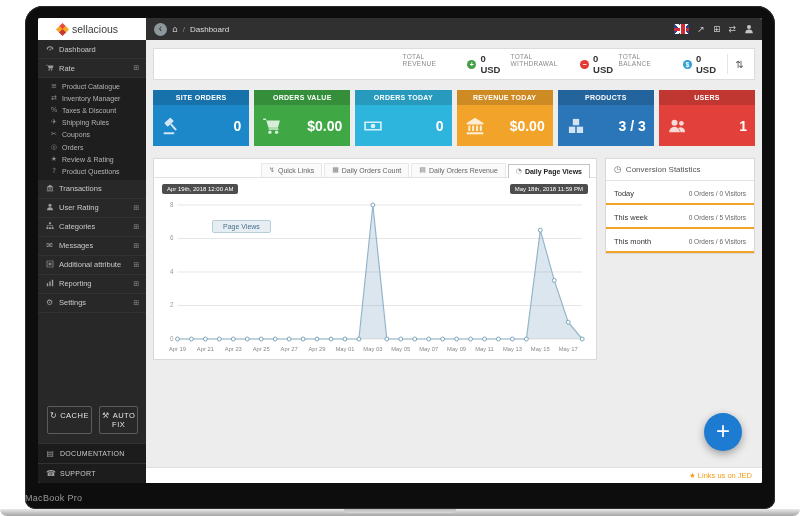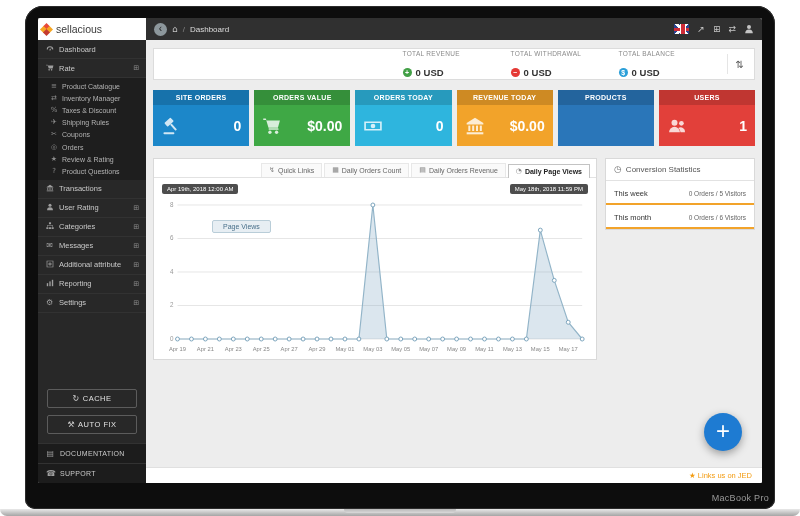--- a/index.html
+++ b/index.html
@@ -1,57 +1,57 @@
 <!DOCTYPE html>
 <html><head>
 <meta charset="utf-8">
 <style>
   *{margin:0;padding:0;box-sizing:border-box}
   html,body{width:800px;height:516px}
   body{font-family:"Liberation Sans",sans-serif;background:#fff;position:relative;overflow:hidden}
   .ic,.tb-ic,.plus,.totals-sort,.rate-star{font-family:"DejaVu Sans",sans-serif}
   .laptop{position:absolute;left:25px;top:6px;width:750px;height:503px;background:#0d0d0d;border-radius:18px 18px 10px 10px;box-shadow:inset 0 0 0 1px #2b2b2b}
   .screen{position:absolute;left:13px;top:12px;right:13px;bottom:26px;background:#fff;overflow:hidden;border-radius:2px}
-  .mb-label{position:absolute;bottom:6px;left:0;right:6px;text-align:right;color:#9a9a9a;font-size:9px;letter-spacing:.3px}
+  .mb-label{position:absolute;bottom:6px;left:0;right:6px;text-align:left;color:#9a9a9a;font-size:9px;letter-spacing:.3px}
   .base{position:absolute;left:0;top:509px;width:800px;height:7px;background:linear-gradient(#e9e9e9,#a5a5a5);border-radius:0 0 9px 9px}
   .notch{position:absolute;left:50%;top:0;transform:translateX(-50%);width:112px;height:4px;background:linear-gradient(#b9b9b9,#d9d9d9);border-radius:0 0 6px 6px}
   .app{display:flex;width:100%;height:100%}
   
   .sidebar{width:108px;background:#282828;color:#c9c9c9;display:flex;flex-direction:column;font-size:7.5px;flex:none}
-  .logo{height:22px;background:#fff;display:flex;align-items:center;gap:4px;padding-left:3px;flex:none;cursor:pointer}
+  .logo{height:22px;background:#fff;display:flex;align-items:center;gap:4px;padding-left:19px;flex:none;cursor:pointer}
   .logo-mark{width:11px;height:11px;position:relative;flex:none}
   .logo-mark i{position:absolute;width:5px;height:5px;transform:rotate(45deg)}
   .logo-text{font-size:10.5px;color:#3a3a3a}
   .side-nav{flex:1;overflow:hidden;display:flex;flex-direction:column}
   .side-item{display:flex;align-items:center;gap:5px;padding:4.5px 7px;border-bottom:1px solid rgba(255,255,255,.05);cursor:pointer}
   .ic{width:9px;text-align:center;color:#9f9f9f;font-size:8px;flex:none;line-height:1}
   .ic svg{width:8px;height:8px;vertical-align:middle}
   .plus{margin-left:auto;color:#8a8a8a;font-size:7px}
   .side-sub{background:#1e1e1e;padding:2px 0}
   .sub-item{display:flex;align-items:center;gap:4px;padding:2.6px 6px 2.6px 12px;font-size:7px;color:#b3b3b3;cursor:pointer}
   .sub-item .ic{width:8px;font-size:7px;color:#8d8d8d}
-  .side-actions{padding:9px 9px;display:flex;flex-direction:column;gap:7px;margin-top:auto}
+  .side-actions{padding:9px 9px;display:flex;flex-direction:row;gap:7px;margin-top:auto}
   .side-btn{border:1px solid #5c5c5c;border-radius:2px;text-align:center;padding:4px 2px;font-size:7.5px;color:#e2e2e2;letter-spacing:.5px;cursor:pointer}
   .side-btn .ic{width:auto;margin-right:3px;color:#cfcfcf}
   .side-footer-item{display:flex;align-items:center;gap:5px;background:#1c1c1c;padding:5.5px 8px;font-size:7px;border-top:1px solid #323232;cursor:pointer;letter-spacing:.3px}
   
   .main{flex:1;display:flex;flex-direction:column;min-width:0}
   .topbar{height:22px;background:#303030;display:flex;align-items:center;gap:5px;padding:0 8px;color:#ddd;font-size:8px;flex:none}
   .back-btn{width:13px;height:13px;border-radius:50%;background:#8d979c;color:#1d1d1d;display:flex;align-items:center;justify-content:center;font-size:10px;cursor:pointer;line-height:1}
   .crumb-sep{color:#888}
   .topbar-right{margin-left:auto;display:flex;align-items:center;gap:8px}
   .flag{width:15px;height:10px;position:relative;cursor:pointer;background:linear-gradient(45deg,transparent 43%,#fff 43%,#fff 57%,transparent 57%),linear-gradient(-45deg,transparent 43%,#fff 43%,#fff 57%,transparent 57%),#2a4390}
   .flag:before{content:"";position:absolute;left:0;right:0;top:3.5px;height:3px;background:#cf2b37}
   .flag:after{content:"";position:absolute;top:0;bottom:0;left:5.5px;width:4px;background:#cf2b37;border-left:.5px solid #fff;border-right:.5px solid #fff}
   .tb-ic{color:#c5c5c5;font-size:9px;cursor:pointer;line-height:1}
   .tb-user{width:10px;height:10px;fill:#c5c5c5;cursor:pointer}
   .content{flex:1;background:#ededed;position:relative;padding:8px 7px 0;overflow:hidden}
   
   .totals{background:#fff;border:1px solid #dcdcdc;display:flex;align-items:center;justify-content:flex-end;padding:4px 10px;height:32px;gap:4px}
-  .total-cell{width:104px;display:flex;flex-direction:column;gap:10px;flex:none}
+  .total-cell{width:104px;display:flex;flex-direction:row;gap:10px;flex:none}
   .total-label{font-size:6.5px;color:#8a8a8a;letter-spacing:.3px}
   .total-value{display:flex;align-items:center;gap:4px;font-size:9.5px;color:#333;font-weight:bold}
   .total-ic{width:9px;height:9px;border-radius:50%;color:#fff;font-size:7px;display:flex;align-items:center;justify-content:center;line-height:1;flex:none}
   .totals-sort{color:#555;font-size:10px;cursor:pointer;padding-left:8px;border-left:1px solid #e5e5e5;height:20px;display:flex;align-items:center}
   
   .tiles{display:flex;gap:5px;margin-top:10px}
   .tile{flex:1;height:56px;color:#fff;cursor:pointer;display:flex;flex-direction:column}
   .tile-head{background:rgba(0,0,0,.15);font-size:7px;font-weight:bold;text-align:center;padding:4px 2px;letter-spacing:.3px}
   .tile-body{flex:1;display:flex;align-items:center;justify-content:space-between;padding:0 8px}
   .tile-body svg{width:20px;height:20px;color:rgba(255,255,255,.8)}
@@ -306,20 +306,28 @@
                     <rect x="8.6" y="11.5" width="2.4" height="6.5"></rect>
                     <rect x="13.2" y="11.5" width="2.4" height="6.5"></rect>
                     <rect x="17.8" y="11.5" width="2.4" height="6.5"></rect>
                     <rect x="2" y="19.5" width="20" height="2.5"></rect>
                   </svg>
                   <span class="tile-value">$0.00</span>
                 </div>
               </div>
               <div class="tile" style="background: rgb(42, 118, 185);">
                 <div class="tile-head">PRODUCTS</div>
+                <div class="tile-body">
+                  <svg viewBox="0 0 24 24" fill="currentColor">
+                    <rect x="8.2" y="3.5" width="7.6" height="7.6"></rect>
+                    <rect x="3.5" y="12.8" width="7.6" height="7.6"></rect>
+                    <rect x="12.9" y="12.8" width="7.6" height="7.6"></rect>
+                  </svg>
+                  <span class="tile-value">3 / 3</span>
+                </div>
               </div>
               <div class="tile" style="background: rgb(226, 64, 58);">
                 <div class="tile-head">USERS</div>
                 <div class="tile-body">
                   <svg viewBox="0 0 24 24" fill="currentColor">
                     <circle cx="9" cy="8" r="3.6"></circle>
                     <path d="M2.5 19.5a6.5 6.5 0 0 1 13 0z"></path>
                     <circle cx="17.3" cy="8.8" r="2.8"></circle>
                     <path d="M16.2 19.5a7.5 7.5 0 0 0-2.6-5 5.2 5.2 0 0 1 8 5z"></path>
                   </svg>
@@ -416,20 +424,24 @@
               </div>
             </div>
 
             <div class="conv-panel">
               <div class="conv-title">
                 <span class="tb-ic">◷</span>
                 <span>Conversion Statistics</span>
               </div>
               <div id="conv-rows">
                   <div class="conv-row">
+                    <span class="conv-label">Today</span>
+                    <span class="conv-value">0 Orders / 0 Visitors</span>
+                  </div>
+                  <div class="conv-row">
                     <span class="conv-label">This week</span>
                     <span class="conv-value">0 Orders / 5 Visitors</span>
                   </div>
                   <div class="conv-row">
                     <span class="conv-label">This month</span>
                     <span class="conv-value">0 Orders / 6 Visitors</span>
                   </div>
                 </div>
             </div>
           </div>

